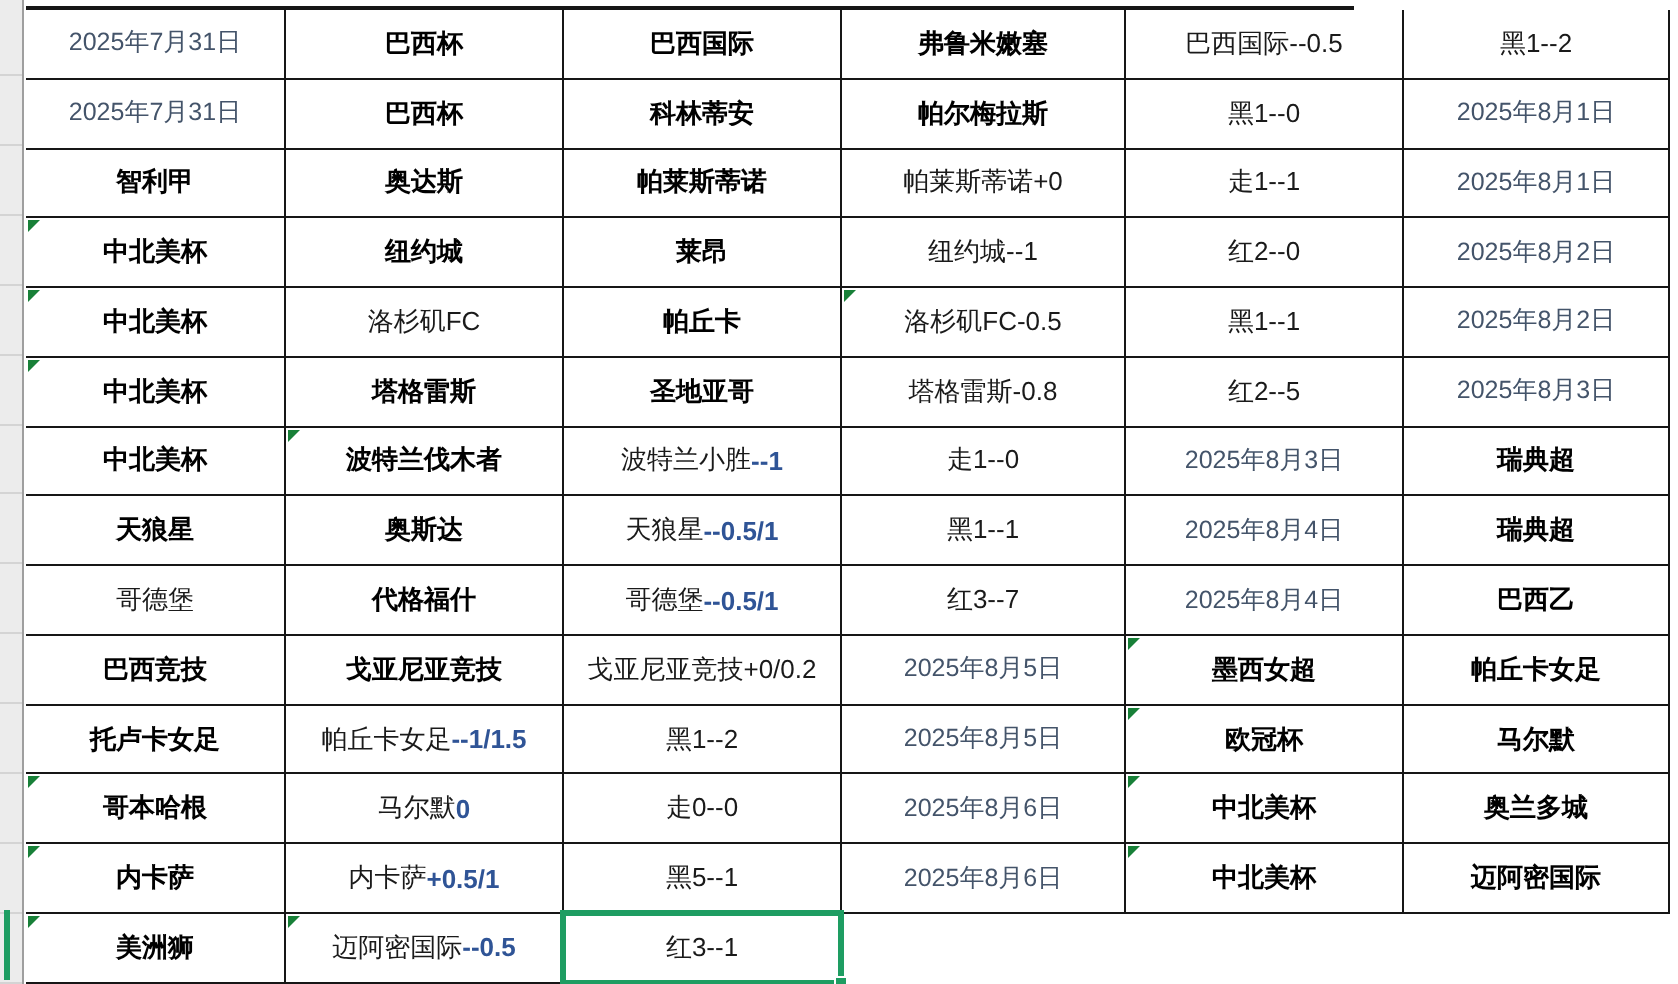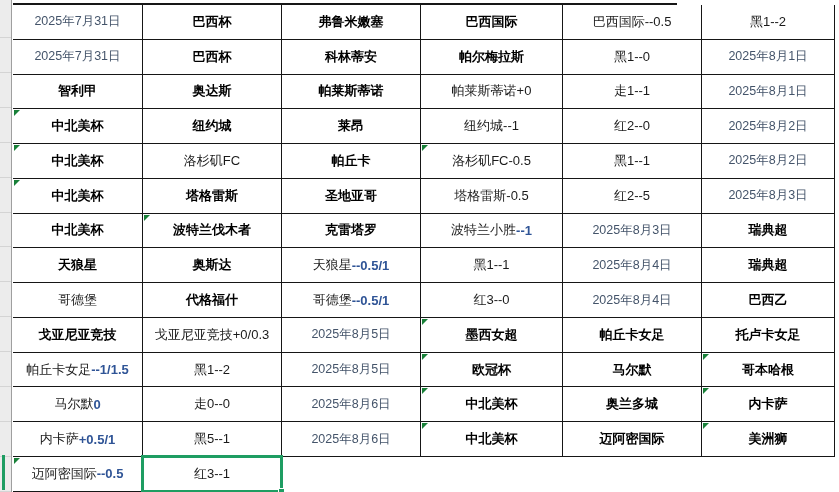--- a/index.html
+++ b/index.html
@@ -88,25 +88,25 @@
     <div class="row-accent" style="top: 455.14px; height: 34.78px;"></div>
   </div>
 
 <div class="grid" id="grid">
   <div class="cell c-date">
       <span class="t">2025年7月31日</span>
     </div>
   <div class="cell c-league bold">
       <span class="t">巴西杯</span>
     </div>
+  <div class="cell c-home bold">
+      <span class="t">巴西国际</span>
+    </div>
   <div class="cell c-away bold">
       <span class="t">弗鲁米嫩塞</span>
-    </div>
-  <div class="cell c-home bold">
-      <span class="t">巴西国际</span>
     </div>
   <div class="cell c-handicap">
       <span class="t">巴西国际--0.5</span>
       <span class="accent"></span>
     </div>
   <div class="cell c-result">
       <span class="t">黑1--2</span>
     </div>
 
   <div class="cell c-date">
@@ -195,44 +195,44 @@
       <span class="t">中北美杯</span>
       <i class="flag"></i>
     </div>
   <div class="cell c-home bold">
       <span class="t">塔格雷斯</span>
     </div>
   <div class="cell c-away bold">
       <span class="t">圣地亚哥</span>
     </div>
   <div class="cell c-handicap">
-      <span class="t">塔格雷斯-0.5</span>
+      <span class="t">塔格雷斯-0.8</span>
       <span class="accent"></span>
     </div>
   <div class="cell c-result">
       <span class="t">红2--5</span>
     </div>
 
   <div class="cell c-date">
       <span class="t">2025年8月3日</span>
     </div>
   <div class="cell c-league bold">
       <span class="t">中北美杯</span>
     </div>
   <div class="cell c-home bold">
       <span class="t">波特兰伐木者</span>
       <i class="flag"></i>
-    </div>
-  <div class="cell c-away bold">
-      <span class="t">克雷塔罗</span>
     </div>
   <div class="cell c-handicap">
       <span class="t">波特兰小胜</span>
       <span class="accent">--1</span>
     </div>
+  <div class="cell c-result">
+      <span class="t">走1--0</span>
+    </div>
 
   <div class="cell c-date">
       <span class="t">2025年8月3日</span>
     </div>
   <div class="cell c-league bold">
       <span class="t">瑞典超</span>
     </div>
   <div class="cell c-home bold">
       <span class="t">天狼星</span>
     </div>
@@ -257,34 +257,37 @@
       <span class="t">哥德堡</span>
     </div>
   <div class="cell c-away bold">
       <span class="t">代格福什</span>
     </div>
   <div class="cell c-handicap">
       <span class="t">哥德堡</span>
       <span class="accent">--0.5/1</span>
     </div>
   <div class="cell c-result">
-      <span class="t">红3--0</span>
+      <span class="t">红3--7</span>
     </div>
 
   <div class="cell c-date">
       <span class="t">2025年8月4日</span>
     </div>
   <div class="cell c-league bold">
       <span class="t">巴西乙</span>
     </div>
+  <div class="cell c-home bold">
+      <span class="t">巴西竞技</span>
+    </div>
   <div class="cell c-away bold">
       <span class="t">戈亚尼亚竞技</span>
     </div>
   <div class="cell c-handicap">
-      <span class="t">戈亚尼亚竞技+0/0.3</span>
+      <span class="t">戈亚尼亚竞技+0/0.2</span>
       <span class="accent"></span>
     </div>
 
   <div class="cell c-date">
       <span class="t">2025年8月5日</span>
     </div>
   <div class="cell c-league bold">
       <span class="t">墨西女超</span>
       <i class="flag"></i>
     </div>

